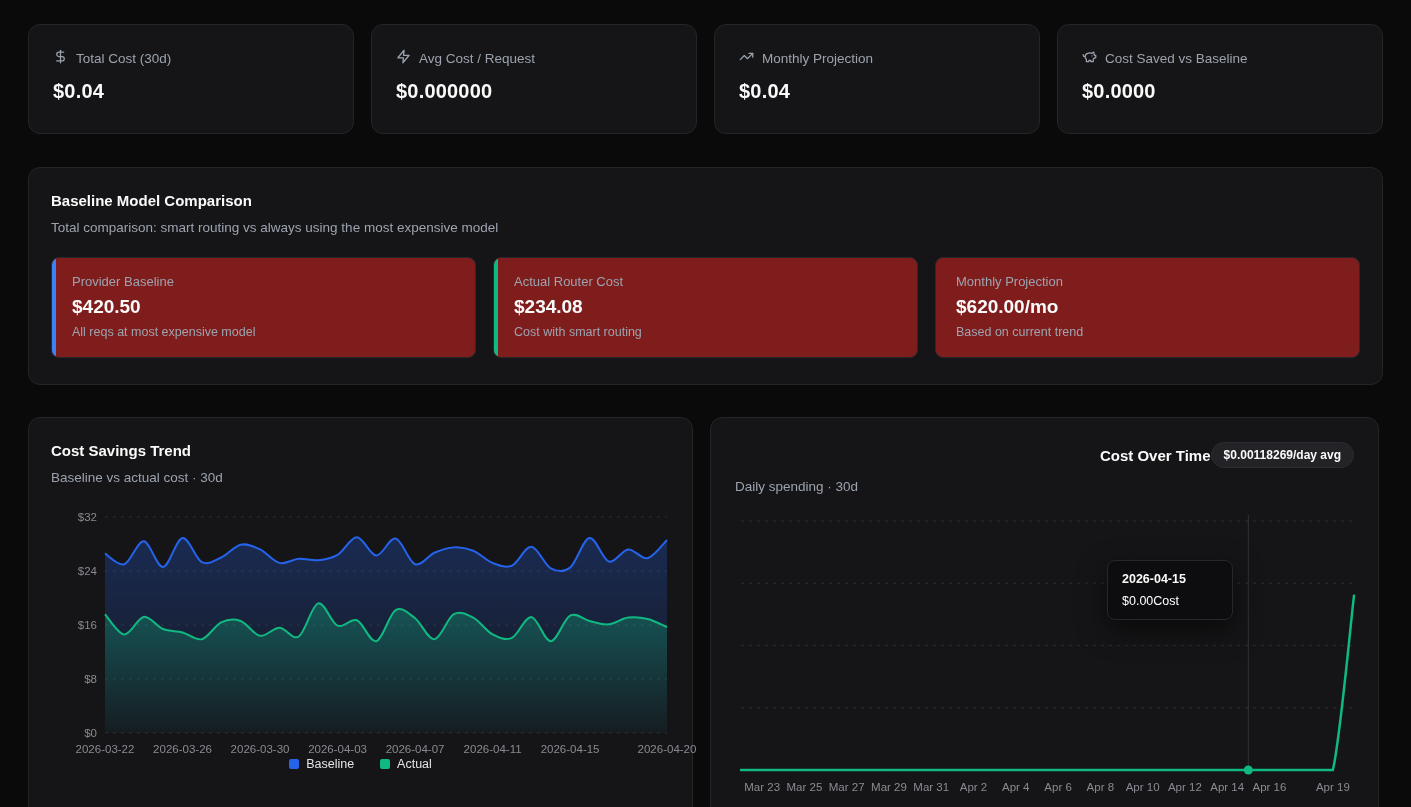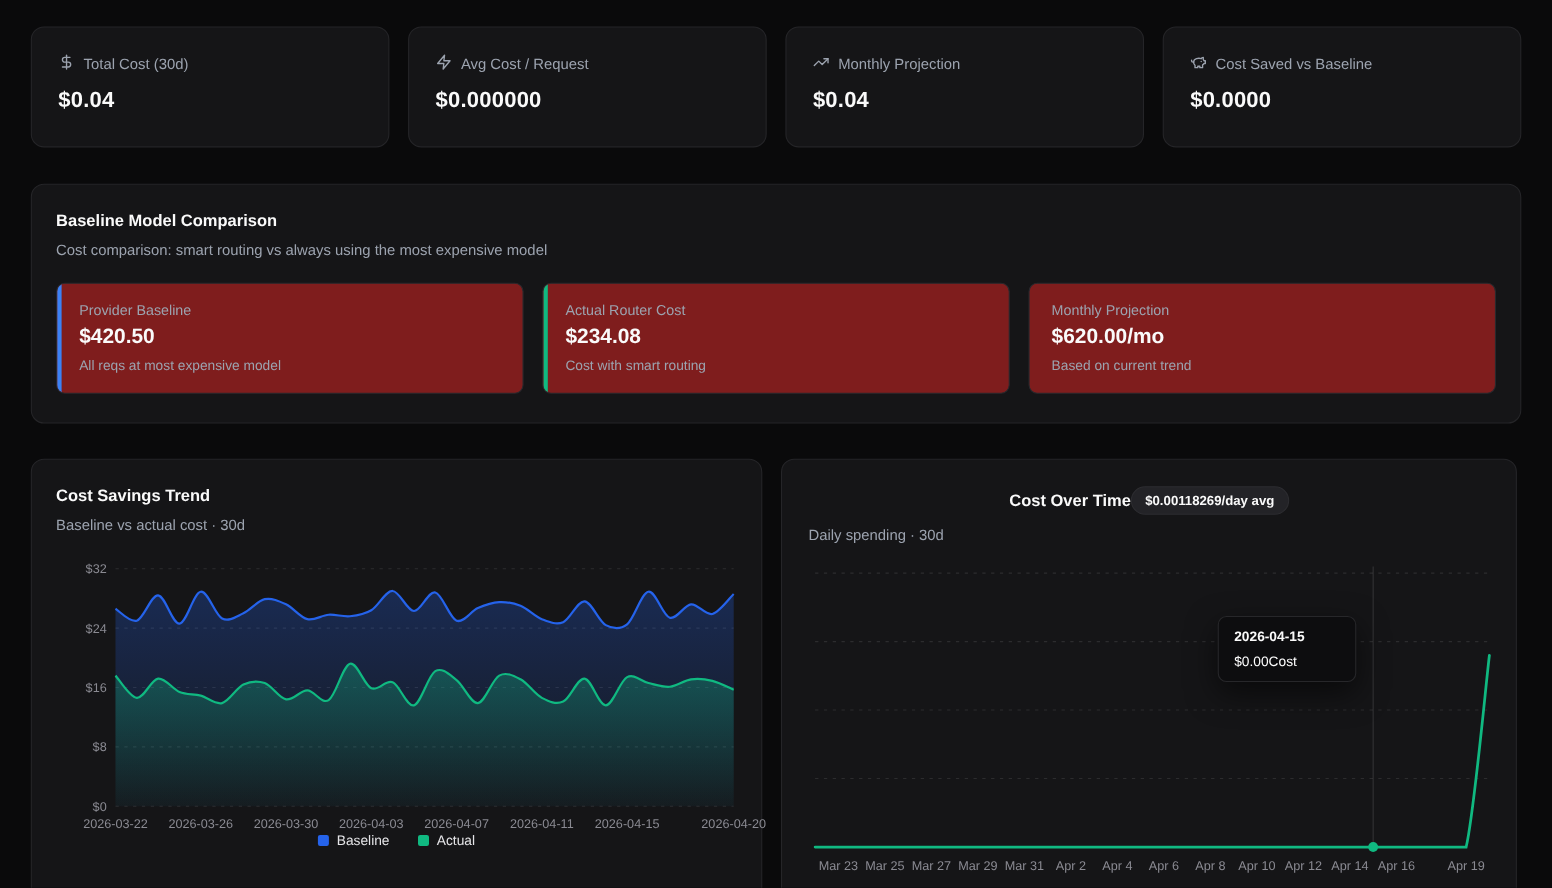--- a/index.html
+++ b/index.html
@@ -40,21 +40,21 @@
   .cmp-note { margin-top:7px; font-size:12.5px; color:#9ca3af; }
 
   
   .charts-row { display:flex; gap:17px; }
   .chart-card {
     background:#151517; border:1px solid #252528; border-radius:12px;
     padding:24px 22px; height:420px;
   }
   .chart-card.left  { width:665px; }
   .chart-card.right { width:669px; padding:24px 24px; }
-  .chart-title-row { display:flex; align-items:center; justify-content:center; }
+  .chart-title-row { display:flex; align-items:center; justify-content:flex-end; }
   .chart-title { font-size:15px; font-weight:700; }
   .chart-sub { margin-top:11px; font-size:13.5px; color:#9ca3af; }
   .badge {
     background:#232327; border:1px solid #2c2c30; color:#fafafa;
     font-size:12px; font-weight:700; padding:5px 12px; border-radius:999px;
   }
   .chart-wrap { position:relative; margin-top:16px; }
   svg.chart { display:block; overflow:visible; }
   .axis-text { font-size:11.5px; fill:#8a8a92; }
   .legend-row { display:flex; justify-content:center; gap:26px; margin-top:2px; }
@@ -122,21 +122,21 @@
           </svg>
       </span>
       <span>Cost Saved vs Baseline</span>
     </div>
     <div class="stat-value">$0.0000</div>
   </div>
 </div>
 
 <div class="section-card">
   <div class="section-title">Baseline Model Comparison</div>
-  <div class="section-sub">Cost comparison: smart routing vs always using the most expensive model</div>
+  <div class="section-sub">Total comparison: smart routing vs always using the most expensive model</div>
 
   <div class="cmp-row">
     <div class="cmp-card">
       <div class="cmp-accent" style="background-color: rgb(59, 130, 246);"></div>
       <div class="cmp-label">Provider Baseline</div>
       <div class="cmp-value">$420.50</div>
       <div class="cmp-note">All reqs at most expensive model</div>
     </div>
     <div class="cmp-card">
       <div class="cmp-accent" style="background-color: rgb(16, 185, 129);"></div>

